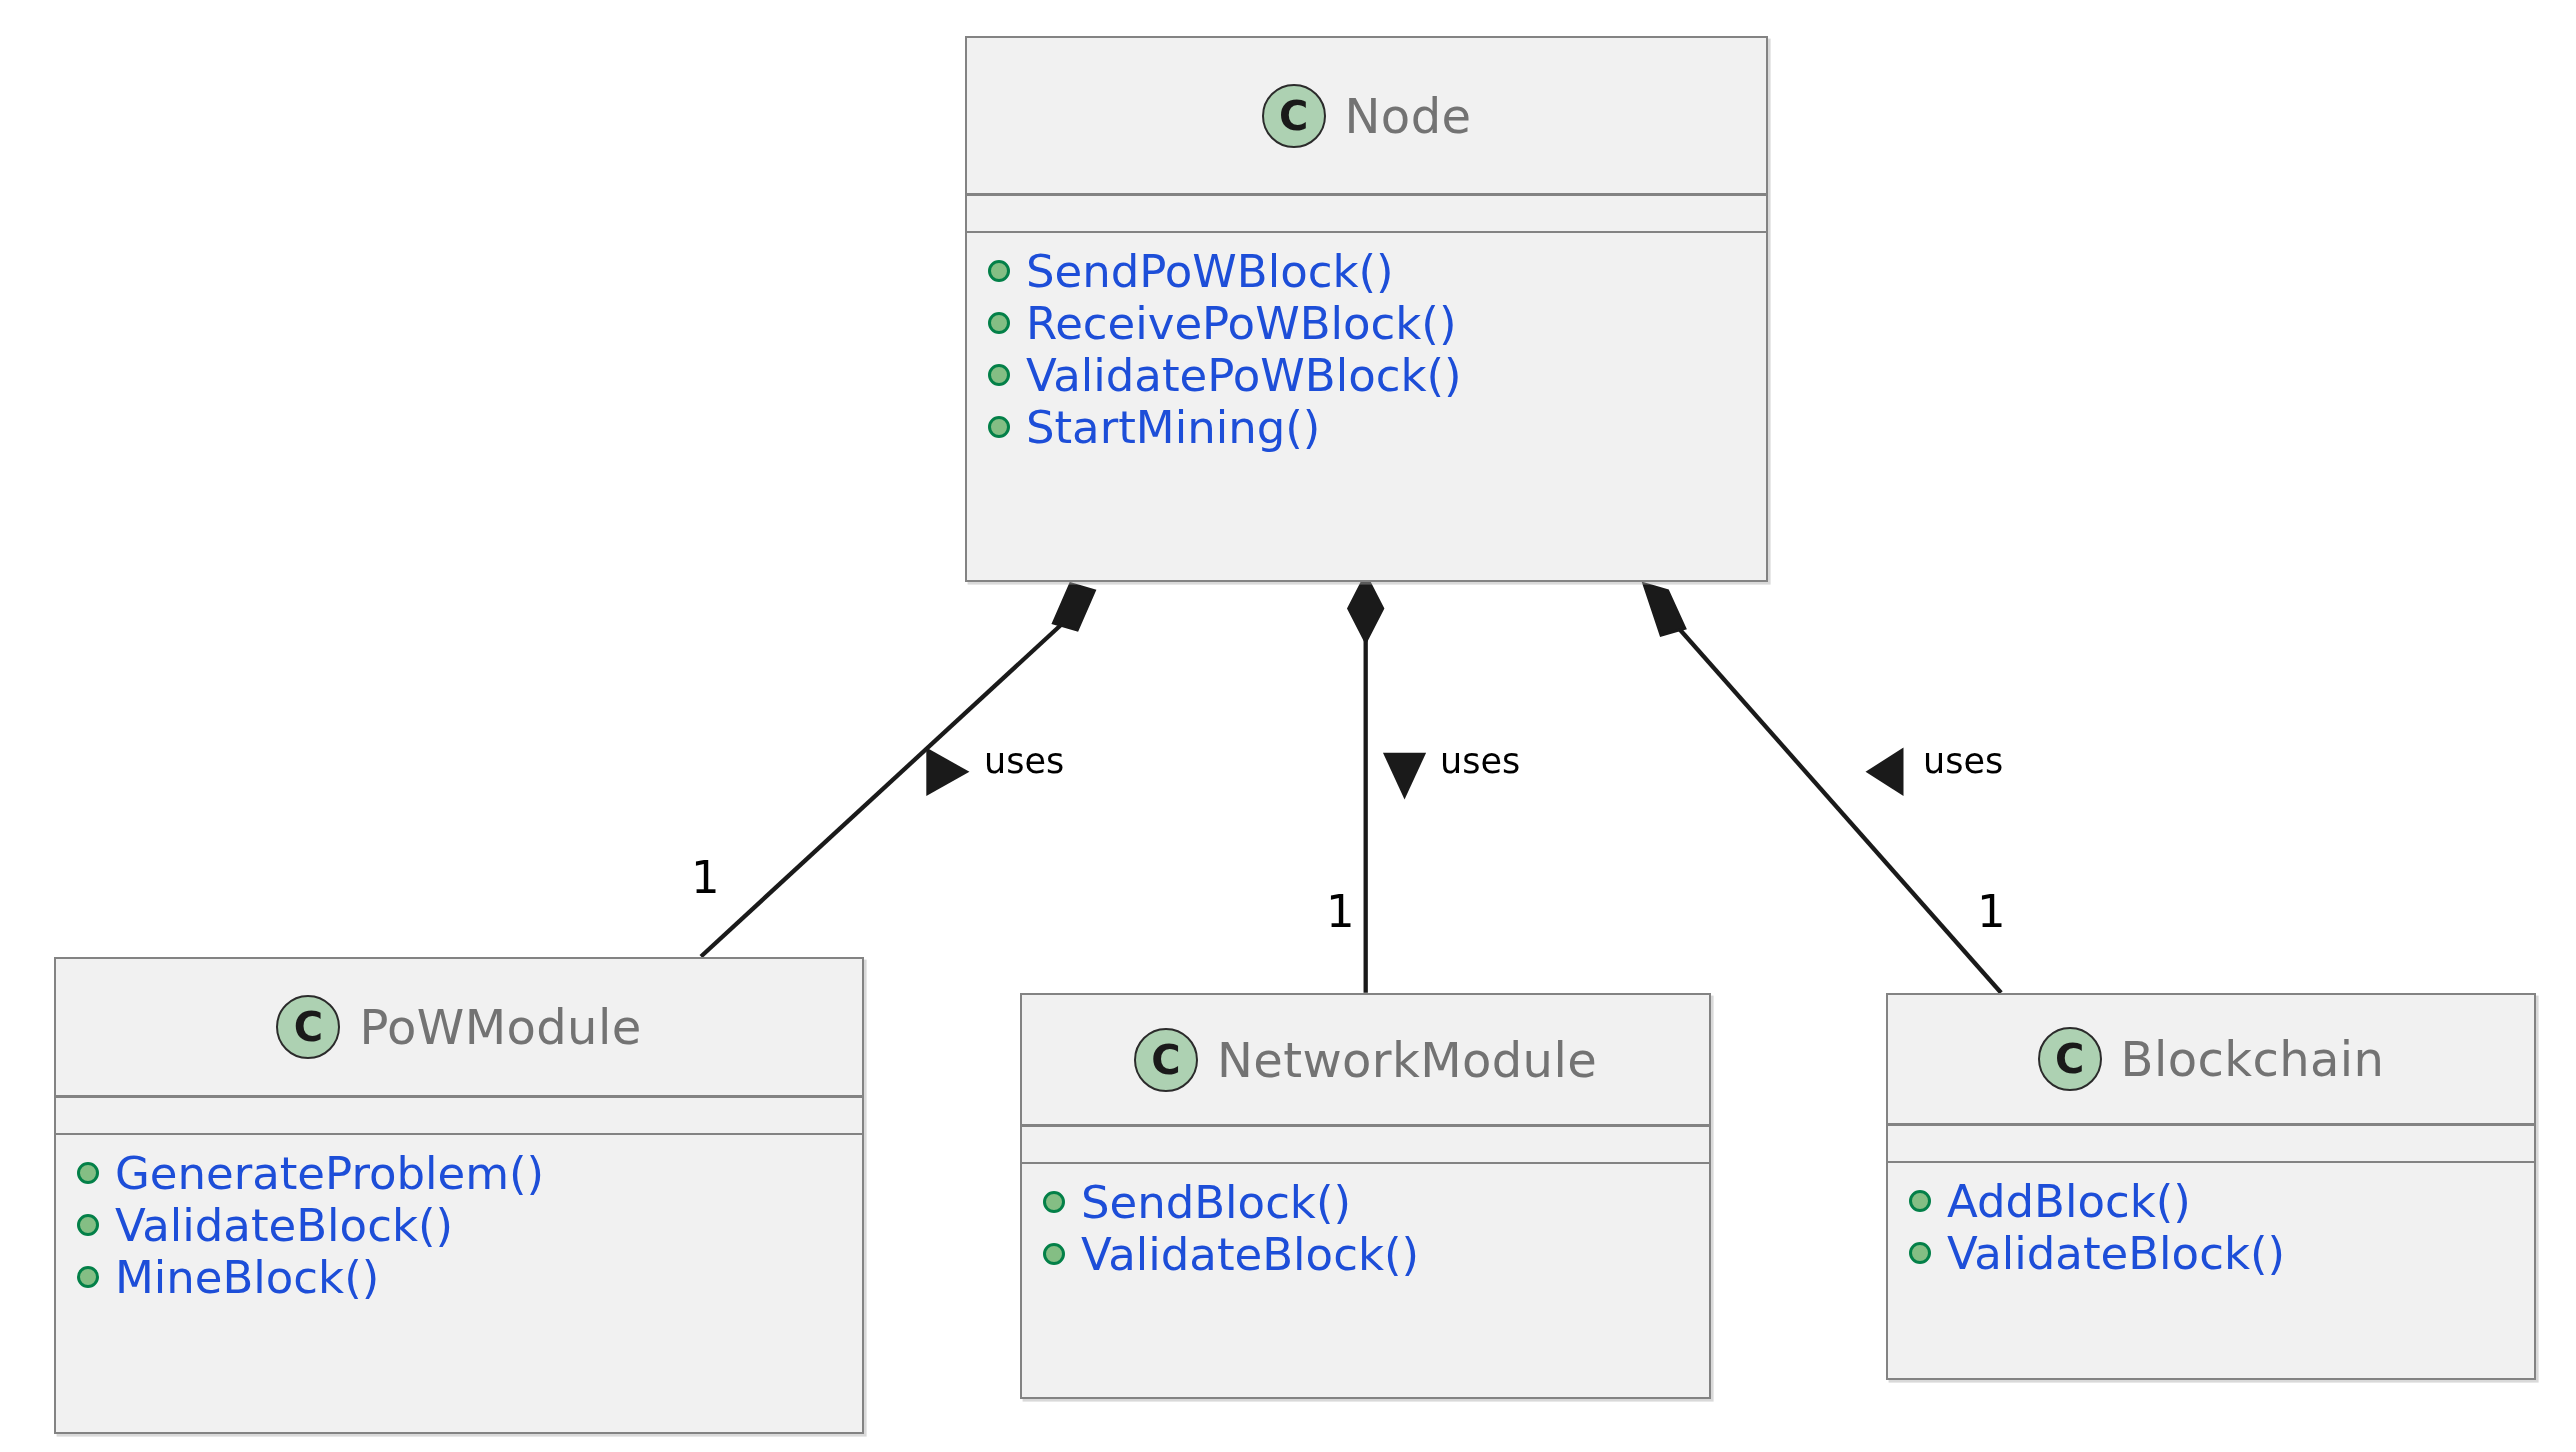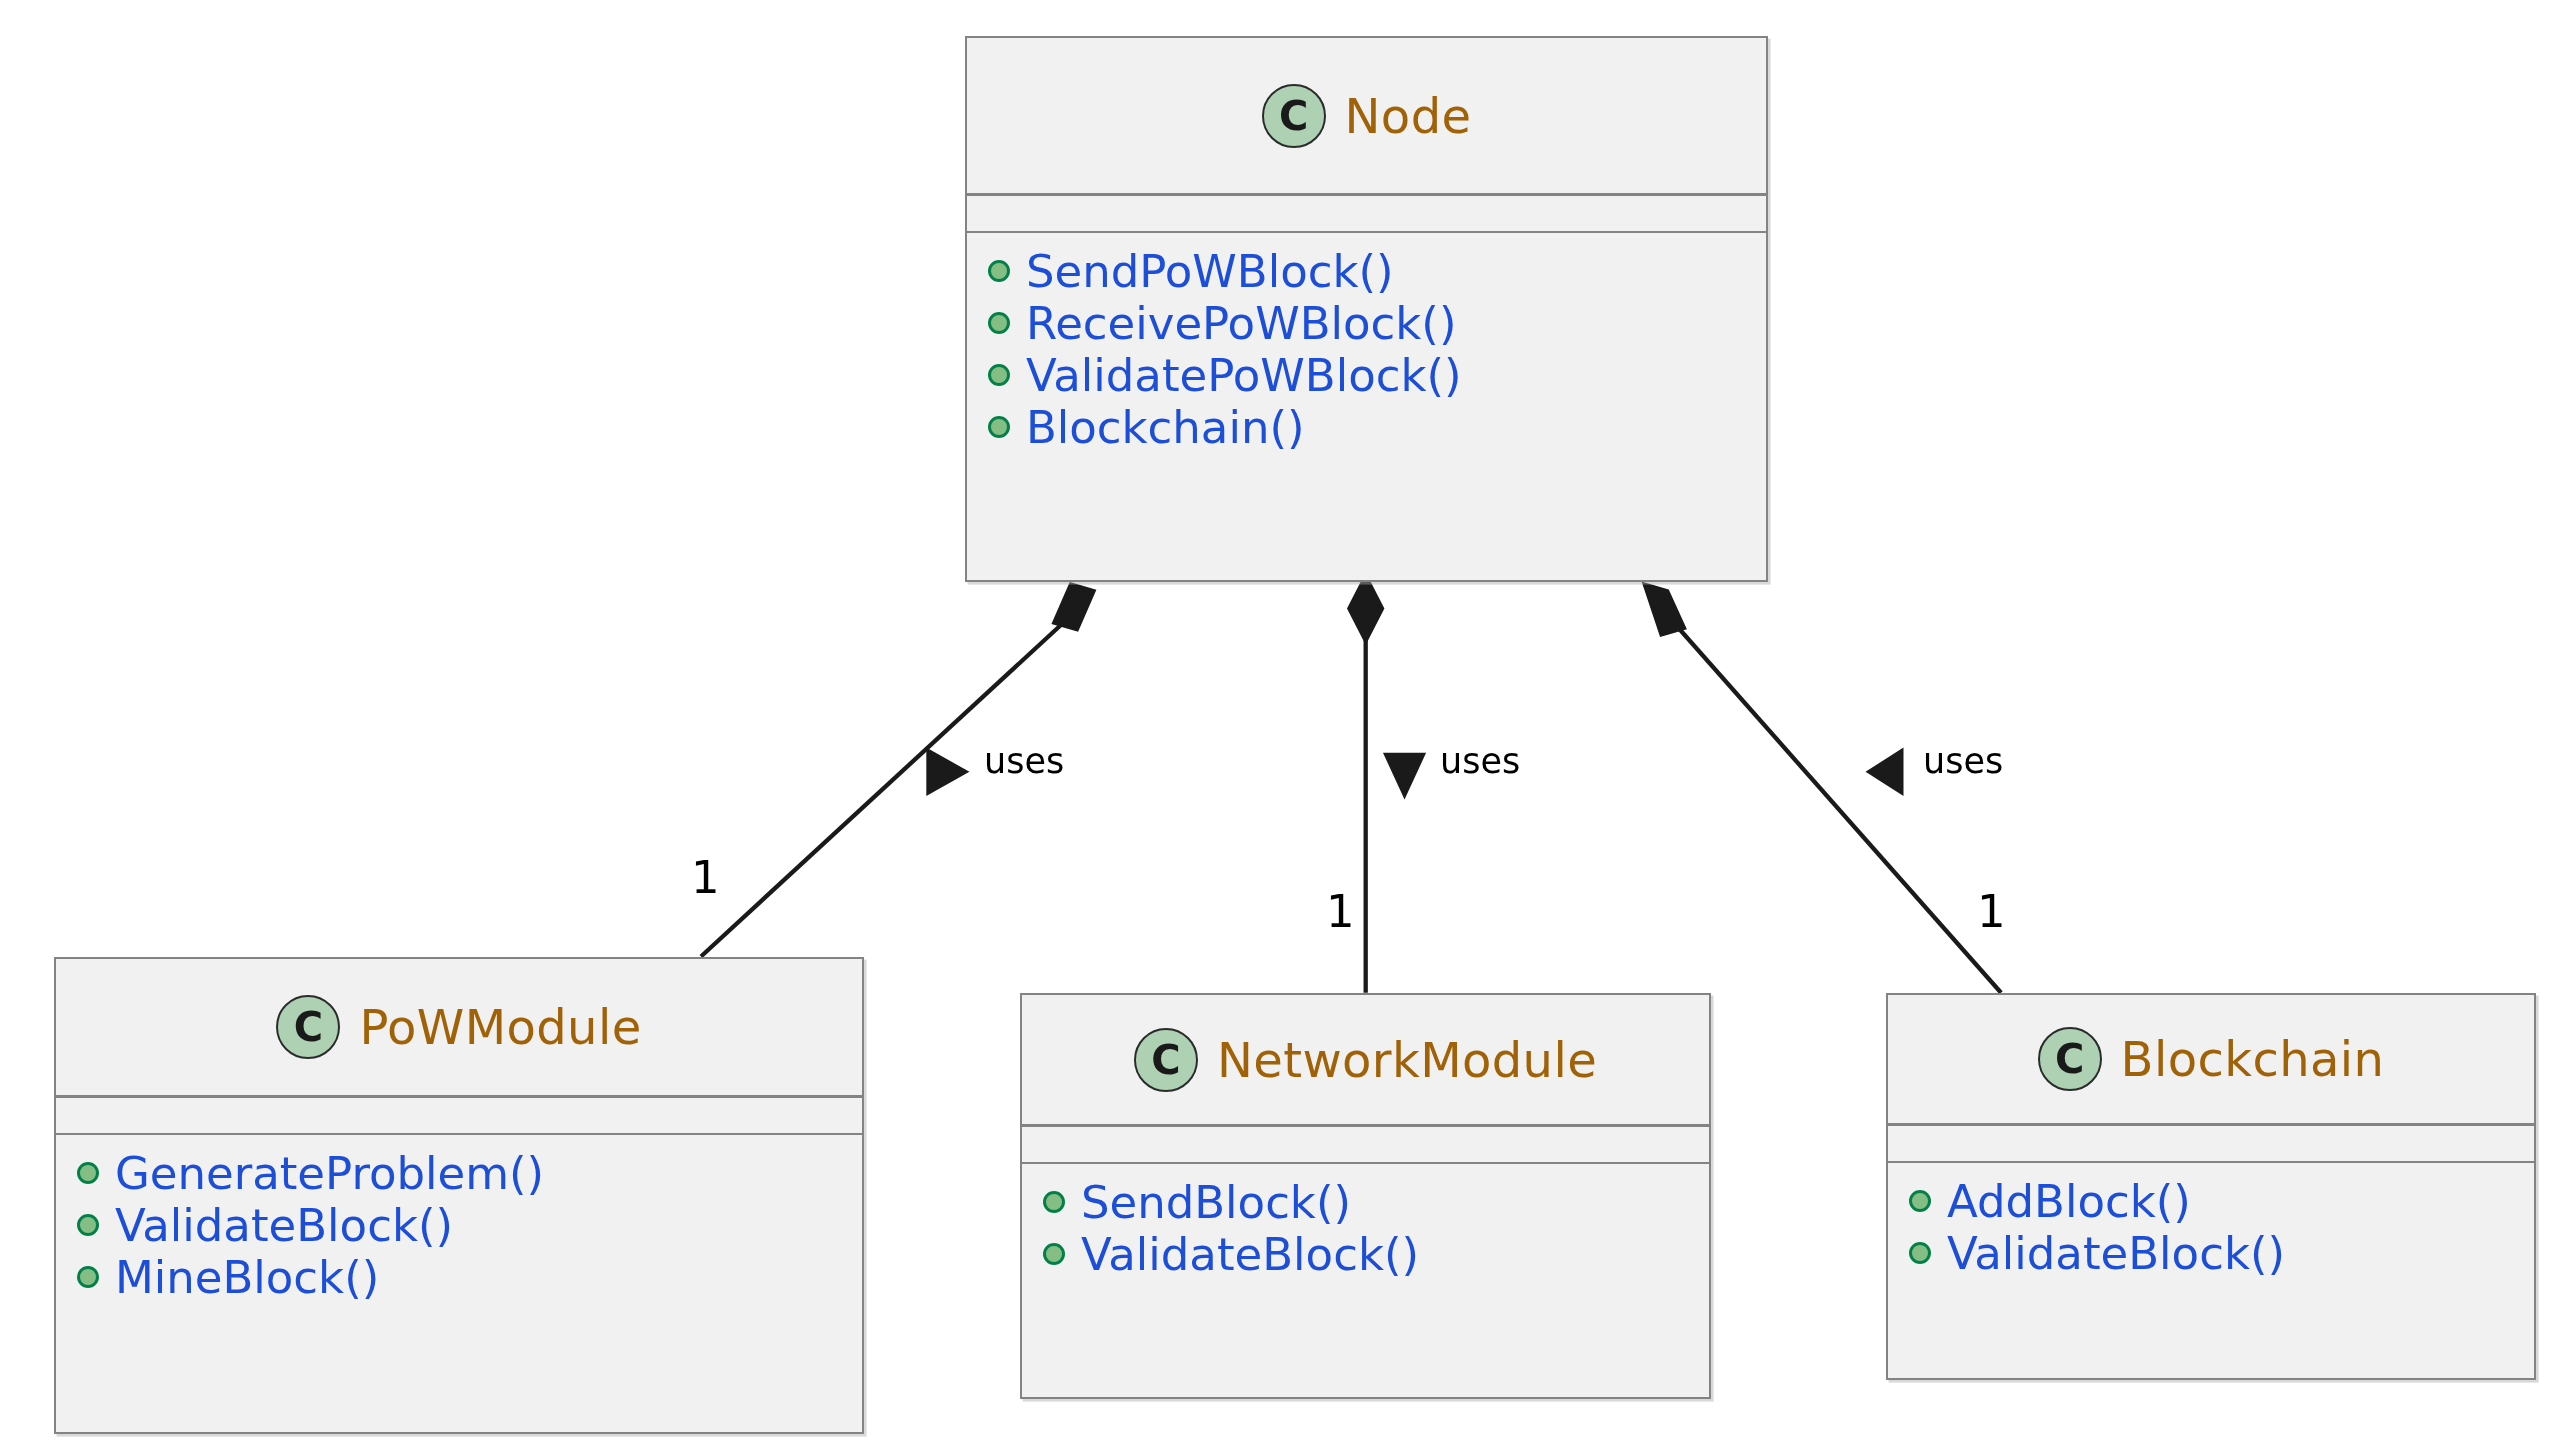--- a/index.html
+++ b/index.html
@@ -44,21 +44,21 @@
     border: 2.6px solid #2B2B2B;
     box-sizing: border-box;
     font-size: 40px;
     font-weight: 700;
     color: #1A1A1A;
     line-height: 1;
     font-family: "DejaVu Sans", sans-serif;
   }
   .class-name {
     font-size: 48px;
-    color: #a16207;
+    color: #737373;
     white-space: nowrap;
     letter-spacing: 0.4px;
   }
   .divider {
     height: 2.6px;
     background: #838383;
     width: 100%;
   }
   .attr-compartment {
     height: 35px;
@@ -171,21 +171,21 @@
       <div class="method-row">
         <span class="method-dot"></span>
         <span class="method-label">ReceivePoWBlock()</span>
       </div>
       <div class="method-row">
         <span class="method-dot"></span>
         <span class="method-label">ValidatePoWBlock()</span>
       </div>
       <div class="method-row">
         <span class="method-dot"></span>
-        <span class="method-label">Blockchain()</span>
+        <span class="method-label">StartMining()</span>
       </div>
     </div>
   </div>
 
   <div class="uml-class" style="left:54px; top:957px; width:810px; height:477px;">
     <div class="class-header" style="height:136px;">
       <span class="class-icon">C</span>
       <span class="class-name">PoWModule</span>
     </div>
     <div class="divider"></div>

